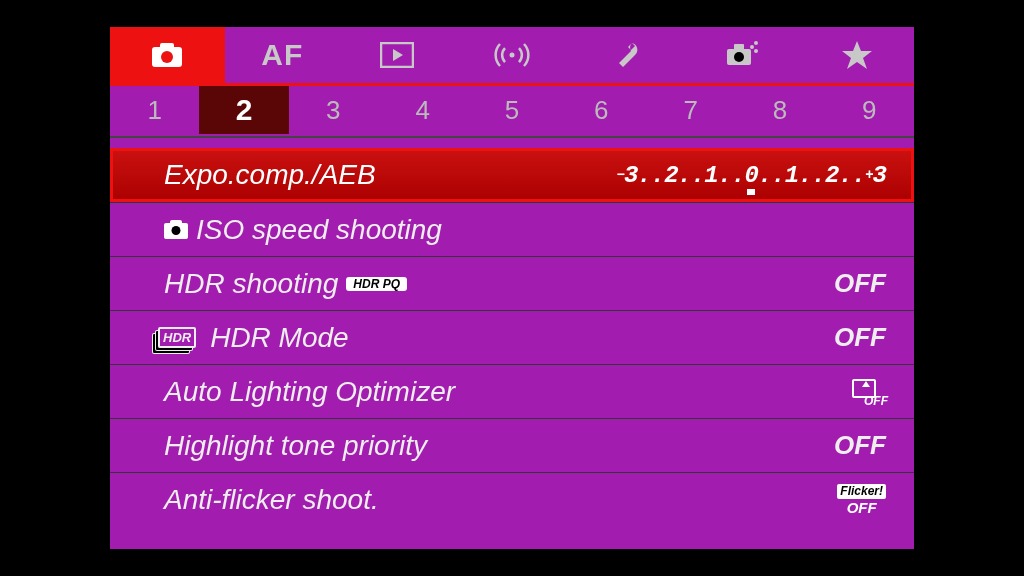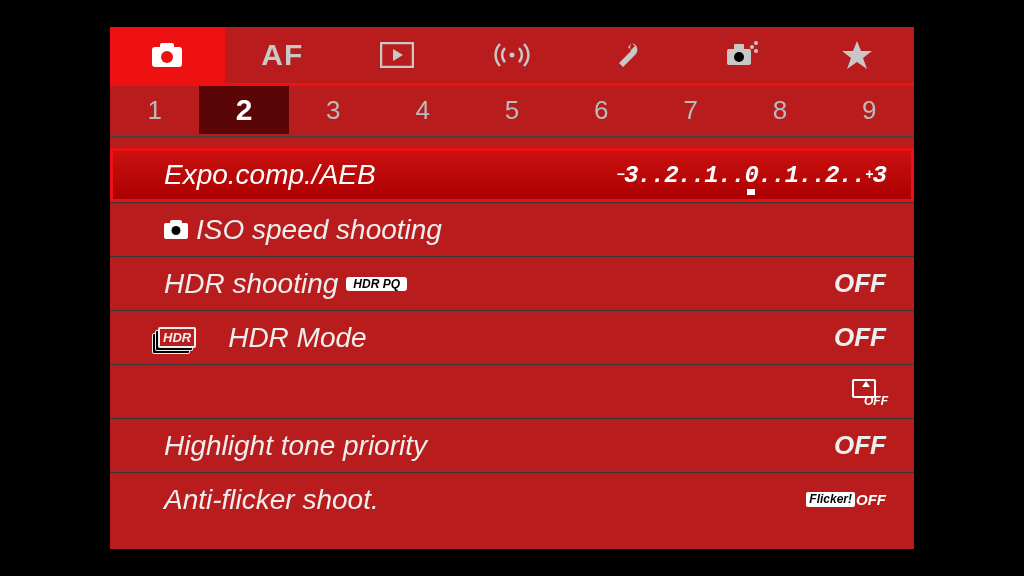--- a/index.html
+++ b/index.html
@@ -9,21 +9,21 @@
       background: #000;
       font-family: Arial, Helvetica, sans-serif;
       overflow: hidden;
       display: flex;
       align-items: center;
       justify-content: center;
     }
     .screen {
       width: 804px;
       height: 522px;
-      background: #b91c1c;
+      background: #a21caf;
       position: relative;
     }
     
     .top-tabs {
       display: flex;
       height: 56px;
       align-items: stretch;
     }
     .top-tab {
       flex: 1;
@@ -124,21 +124,21 @@
       align-items: center;
       justify-content: center;
       border: 2px solid #eee;
       font-size: 13px;
       font-weight: bold;
       padding: 1px 3px;
       border-radius: 2px;
       position: relative;
       box-shadow: -3px 3px 0 -1px #000, -3px 3px 0 0 #eee, -6px 6px 0 -1px #000, -6px 6px 0 0 #eee;
       margin-left: -6px;
-      margin-right: 24px;
+      margin-right: 6px;
     }
     
     .expo-scale {
       margin-left: auto;
       font-family: 'Courier New', monospace;
       font-size: 24px;
       letter-spacing: -1px;
       font-weight: bold;
       position: relative;
       display: flex;
@@ -200,21 +200,21 @@
     .alo-icon::after {
       content:''; position:absolute; top:2px; left:10px;
       width:0;height:0; border-left:4px solid transparent; border-right:4px solid transparent;
       border-bottom:6px solid #fff;
     }
     .alo-off {
       font-size:12px; font-weight:bold; line-height:1; color:#fff;
       position:absolute; bottom:-2px; right:-2px;
     }
     .flicker-icon {
-      display:inline-flex; flex-direction:row; align-items:center; gap:1px;
+      display:inline-flex; flex-direction:column; align-items:center; gap:1px;
     }
     .flicker-icon .fl-badge {
       background:#fff; color:#000; font-size:12px; font-weight:bold;
       padding:0 3px; border-radius:2px; line-height:1.2;
     }
     .flicker-icon .fl-off {
       font-size:15px; font-weight:bold; color:#fff; line-height:1;
     }
     
     svg { display:block; }
@@ -317,20 +317,21 @@
 
     <div class="menu-row">
       <span class="menu-label">
         <span class="hdr-icon">HDR</span>
         <span>HDR Mode</span>
       </span>
       <span class="menu-value">OFF</span>
     </div>
 
     <div class="menu-row">
+      <span class="menu-label">Auto Lighting Optimizer</span>
       <span class="menu-value">
         <span class="alo-icon">
           <span class="alo-off">OFF</span>
         </span>
       </span>
     </div>
 
     <div class="menu-row">
       <span class="menu-label">Highlight tone priority</span>
       <span class="menu-value">OFF</span>

